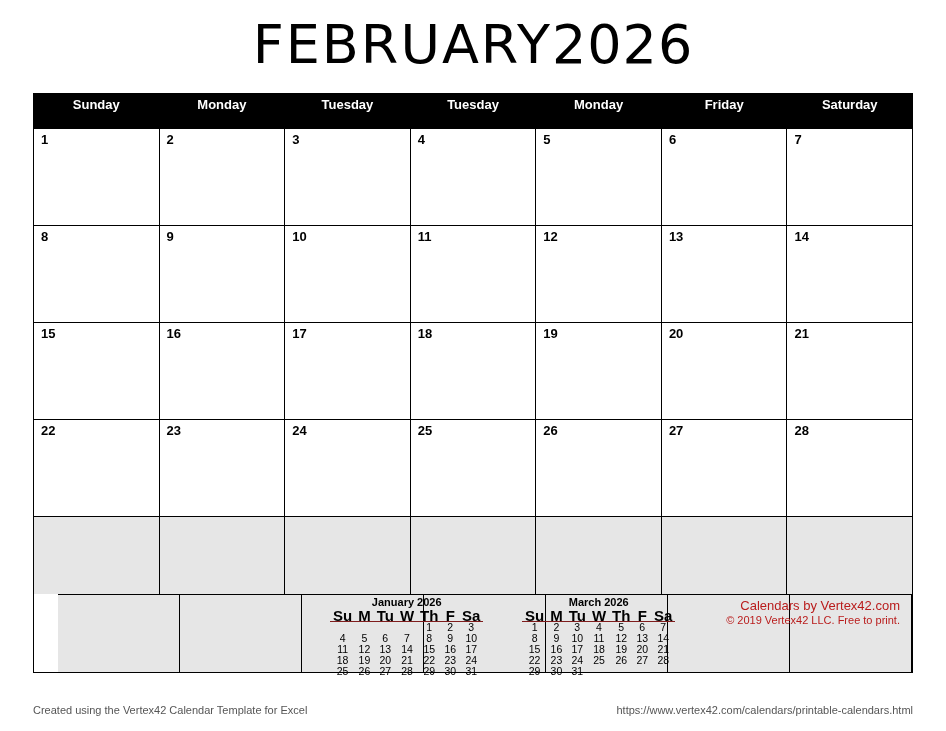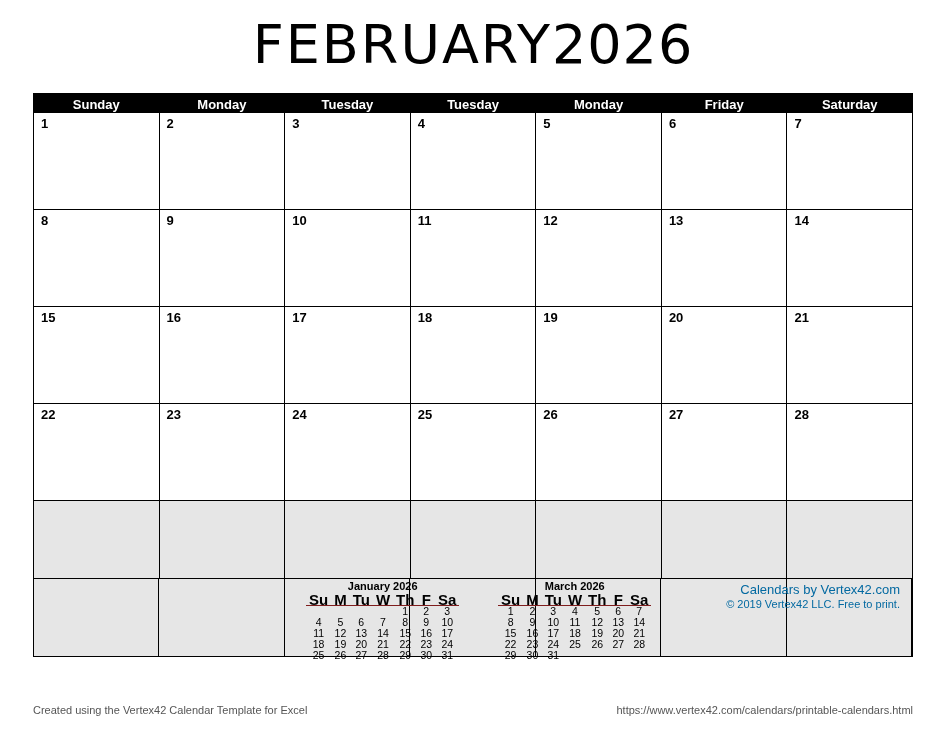--- a/index.html
+++ b/index.html
@@ -53,21 +53,21 @@
   .weekday-row {
     display: flex;
     background: #000000;
   }
   .weekday {
     flex: 1 1 0;
     color: #ffffff;
     font-size: 13px;
     font-weight: bold;
     text-align: center;
-    padding: 3px 0 0 0;
+    padding: 3px 0 16px 0;
     border-right: 1px solid #000000;
     box-sizing: border-box;
   }
   .weekday:last-child { border-right: none; }
 
   .week-row {
     display: flex;
     height: 97px;
   }
   .week-row.short {
@@ -133,21 +133,21 @@
     text-align: center;
     padding: 0 3px;
     font-weight: normal;
   }
   
   .credit {
     position: absolute;
     right: 12px;
     top: 4px;
     text-align: right;
-    color: #0369a1;
+    color: #b91c1c;
     line-height: 15px;
   }
   .credit-line1 { font-size: 13px; }
   .credit-line2 { font-size: 11px; }
   
   .footer {
     position: absolute;
     left: 33px;
     top: 704px;
     width: 880px;
@@ -280,21 +280,21 @@
     <div class="week-row short">
       <div class="day-cell filler"></div>
       <div class="day-cell filler"></div>
       <div class="day-cell filler"></div>
       <div class="day-cell filler"></div>
       <div class="day-cell filler"></div>
       <div class="day-cell filler"></div>
       <div class="day-cell filler"></div>
     </div>
 
-    <div class="week-row short" style="position:relative;">
+    <div class="week-row short" style="position:relative;margin-left:24px;">
       <div class="day-cell filler"></div>
       <div class="day-cell filler"></div>
       <div class="day-cell filler"></div>
       <div class="day-cell filler"></div>
       <div class="day-cell filler"></div>
       <div class="day-cell filler"></div>
       <div class="day-cell filler"></div>
 
       <div class="mini-wrap">
 

